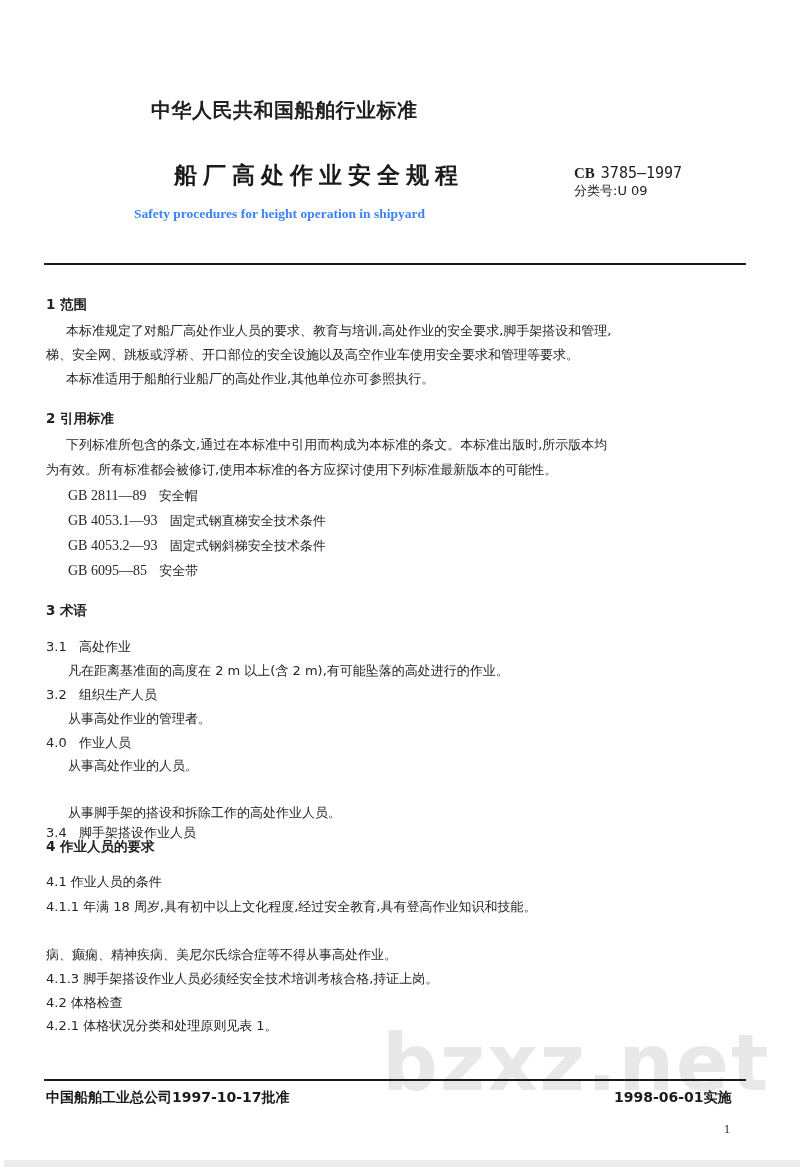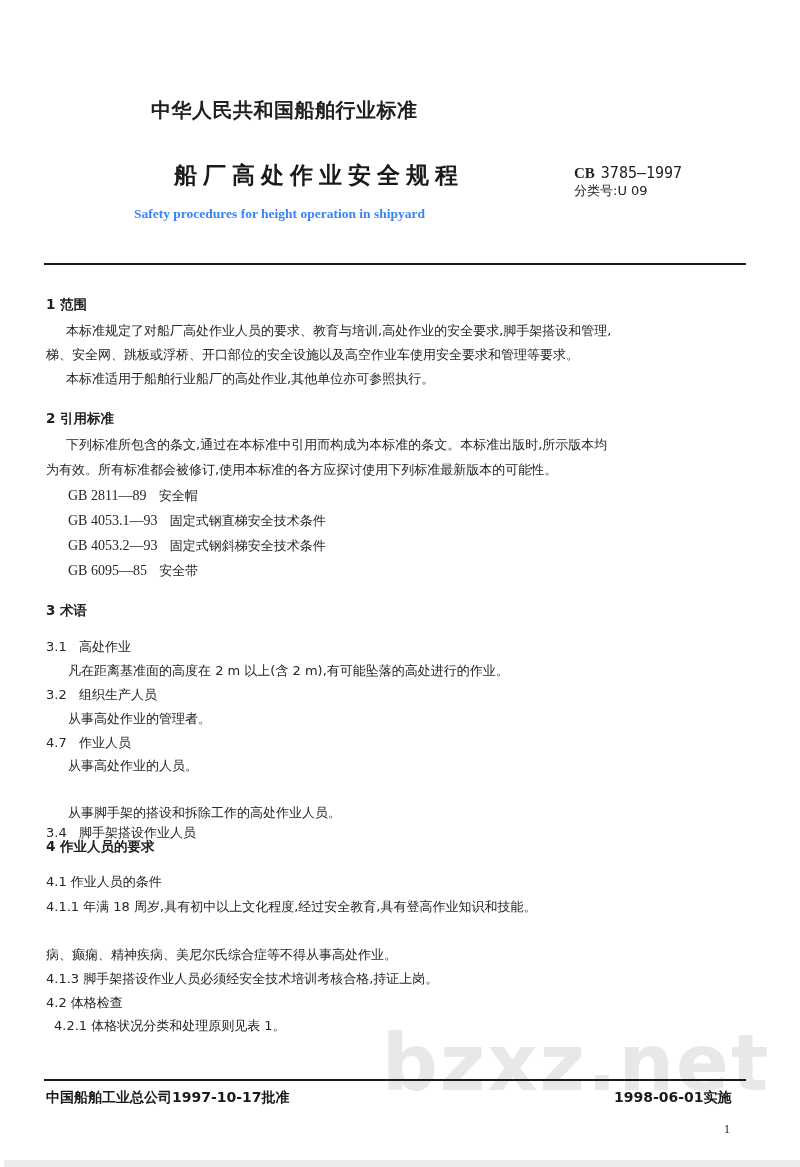--- a/index.html
+++ b/index.html
@@ -57,33 +57,33 @@
   <div class="abs p" style="left:64px;top:562px;"><span class="ref">GB 6095—85</span>&nbsp;&nbsp;&nbsp;<span>安全带</span></div>
 
   <div class="abs h" style="left:42px;top:602px;">3  术语</div>
 
   <div class="abs p" style="left:42px;top:638px;"><span>3.1</span>&nbsp;&nbsp;&nbsp;<span>高处作业</span></div>
   <div class="abs p" style="left:64px;top:662px;">凡在距离基准面的高度在 2 m 以上(含 2 m),有可能坠落的高处进行的作业。</div>
 
   <div class="abs p" style="left:42px;top:686px;"><span>3.2</span>&nbsp;&nbsp;&nbsp;<span>组织生产人员</span></div>
   <div class="abs p" style="left:64px;top:710px;">从事高处作业的管理者。</div>
 
-  <div class="abs p" style="left:42px;top:734px;"><span>4.7</span>&nbsp;&nbsp;&nbsp;<span>作业人员</span></div>
+  <div class="abs p" style="left:42px;top:734px;"><span>4.0</span>&nbsp;&nbsp;&nbsp;<span>作业人员</span></div>
   <div class="abs p" style="left:64px;top:757px;">从事高处作业的人员。</div>
 
   <div class="abs p" style="left:42px;top:780px;margin-top:44px;"><span>3.4</span>&nbsp;&nbsp;&nbsp;<span>脚手架搭设作业人员</span></div>
   <div class="abs p" style="left:64px;top:804px;">从事脚手架的搭设和拆除工作的高处作业人员。</div>
 
   <div class="abs h" style="left:42px;top:838px;">4  作业人员的要求</div>
   <div class="abs p" style="left:42px;top:873px;">4.1  作业人员的条件</div>
   <div class="abs p" style="left:42px;top:898px;">4.1.1  年满 18 周岁,具有初中以上文化程度,经过安全教育,具有登高作业知识和技能。</div>
   <div class="abs p" style="left:42px;top:946px;">病、癫痫、精神疾病、美尼尔氏综合症等不得从事高处作业。</div>
   <div class="abs p" style="left:42px;top:970px;">4.1.3  脚手架搭设作业人员必须经安全技术培训考核合格,持证上岗。</div>
   <div class="abs p" style="left:42px;top:994px;">4.2  体格检查</div>
-  <div class="abs p" style="left:42px;top:1017px;margin-left:8px;">4.2.1  体格状况分类和处理原则见表 1。</div>
+  <div class="abs p" style="left:42px;top:1017px;">4.2.1  体格状况分类和处理原则见表 1。</div>
 
   <div class="abs watermark">bzxz.net</div>
 
   <div class="rule" style="top:1079px;height:2px;"></div>
   <div class="abs foot" style="left:42px;top:1089px;">中国船舶工业总公司1997-10-17批准</div>
   <div class="abs foot" style="left:610px;top:1089px;">1998-06-01实施</div>
   <div class="abs pageno">1</div>
 
   <div class="bottom-bar"></div>
 </div>

